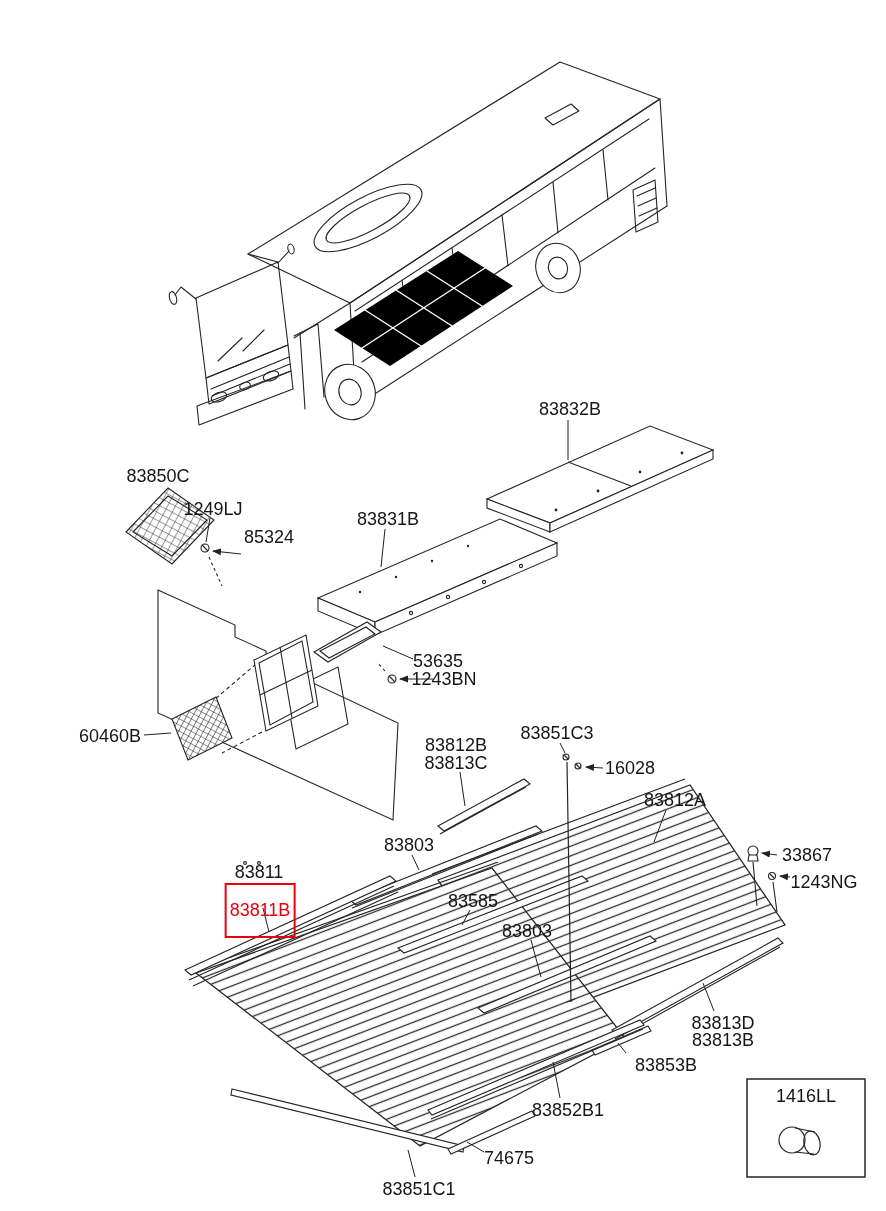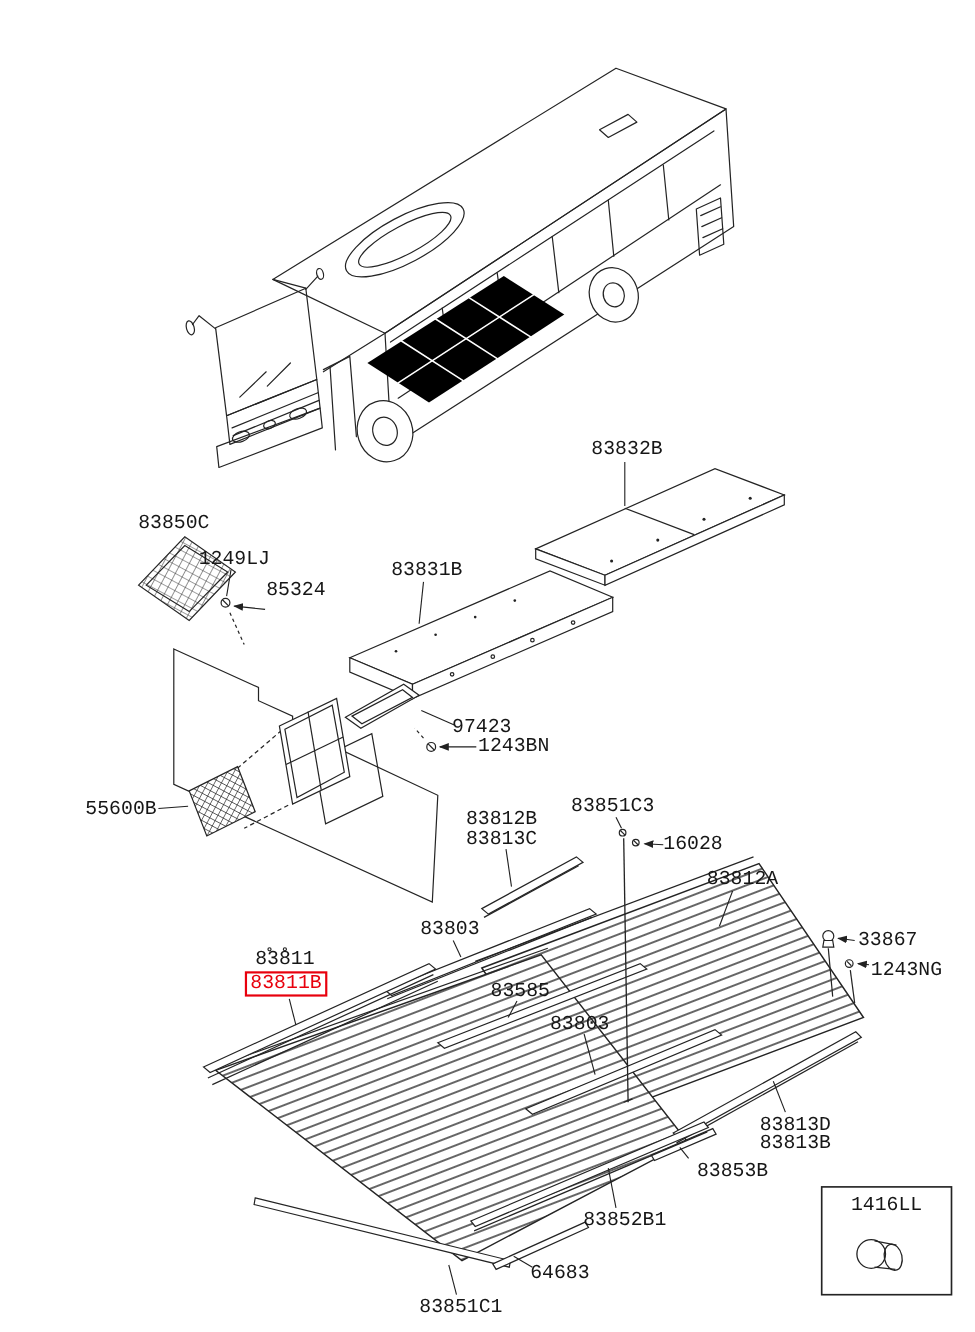--- a/index.html
+++ b/index.html
@@ -1,21 +1,21 @@
 <!DOCTYPE html>
 <html><head>
 <meta charset="utf-8">
 <style>
   html,body{margin:0;padding:0;background:#fff;}
   .diagram{position:relative;width:886px;height:1211px;background:#fff;
-           font-family:Liberation Mono, monospace;overflow:hidden;}
+           font-family:Liberation Sans, sans-serif;overflow:hidden;}
   .diagram svg{position:absolute;left:0;top:0;}
   .lbl{position:absolute;transform:translateX(-50%);font-size:18px;line-height:20px;
        color:#161616;white-space:nowrap;}
-  .lbl.hl{color:#e8000d;border:2px solid #e8000d;padding:0 3px;line-height:19px;background:rgba(255,255,255,.0);}
+  .lbl.hl{color:#e8000d;border:2px solid #e8000d;padding:16px 3px;line-height:19px;background:rgba(255,255,255,.0);}
 </style>
 </head>
 <body>
 
 <div class="diagram">
 
 <svg width="886" height="1211" viewBox="0 0 886 1211">
   <defs>
     <pattern id="slats" width="9" height="9" patternUnits="userSpaceOnUse" patternTransform="rotate(-21)">
       <line x1="0" y1="4.5" x2="9" y2="4.5" stroke="#2a2a2a" stroke-width="1.3"></line>
@@ -275,36 +275,36 @@
     <line x1="777" y1="855" x2="762" y2="853" marker-end="url(#arr)"></line>
     <line x1="790" y1="877" x2="780" y2="876" marker-end="url(#arr)"></line>
   </g>
 </svg>
 
 <span class="lbl" style="left:570px;top:399px">83832B</span>
 <span class="lbl" style="left:158px;top:466px">83850C</span>
 <span class="lbl" style="left:213px;top:499px">1249LJ</span>
 <span class="lbl" style="left:269px;top:527px">85324</span>
 <span class="lbl" style="left:388px;top:509px">83831B</span>
-<span class="lbl" style="left:438px;top:651px">97423</span>
-<span class="lbl" style="left:467px;top:669px">1243BN</span>
-<span class="lbl" style="left:110px;top:726px">55600B</span>
+<span class="lbl" style="left:438px;top:651px">53635</span>
+<span class="lbl" style="left:444px;top:669px">1243BN</span>
+<span class="lbl" style="left:110px;top:726px">60460B</span>
 <span class="lbl" style="left:456px;top:735px">83812B</span>
 <span class="lbl" style="left:456px;top:753px">83813C</span>
 <span class="lbl" style="left:557px;top:723px">83851C3</span>
 <span class="lbl" style="left:630px;top:758px">16028</span>
 <span class="lbl" style="left:675px;top:790px">83812A</span>
 <span class="lbl" style="left:409px;top:835px">83803</span>
 <span class="lbl" style="left:259px;top:862px">83811</span>
 <span class="lbl hl" style="left:260px;top:883px">83811B</span>
 <span class="lbl" style="left:473px;top:891px">83585</span>
 <span class="lbl" style="left:527px;top:921px">83803</span>
 <span class="lbl" style="left:807px;top:845px">33867</span>
 <span class="lbl" style="left:824px;top:872px">1243NG</span>
 <span class="lbl" style="left:723px;top:1013px">83813D</span>
 <span class="lbl" style="left:723px;top:1030px">83813B</span>
 <span class="lbl" style="left:666px;top:1055px">83853B</span>
 <span class="lbl" style="left:568px;top:1100px">83852B1</span>
-<span class="lbl" style="left:509px;top:1148px">64683</span>
+<span class="lbl" style="left:509px;top:1148px">74675</span>
 <span class="lbl" style="left:419px;top:1179px">83851C1</span>
 <span class="lbl" style="left:806px;top:1086px">1416LL</span>
 
 </div>
 
 </body></html>

